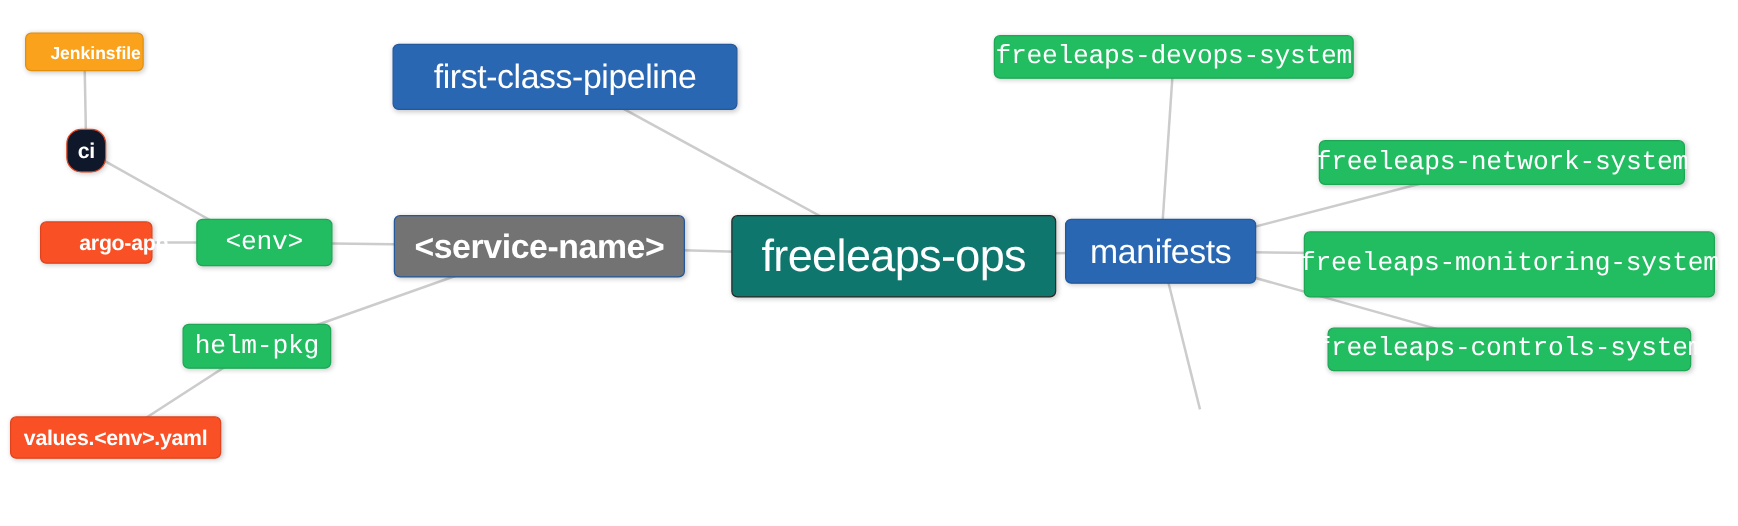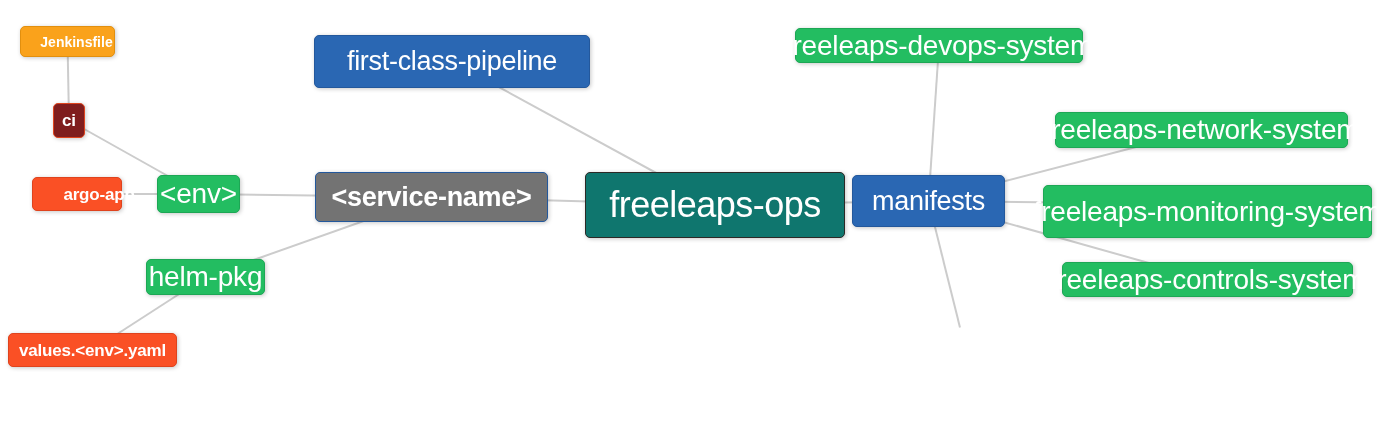--- a/index.html
+++ b/index.html
@@ -31,21 +31,21 @@
     border-radius: 5px;
     border: 1px solid transparent;
     box-shadow: 1px 1px 4px rgba(0,0,0,0.22);
     white-space: nowrap;
     cursor: pointer;
     user-select: none;
   }
   .node span { display: block; line-height: 1; }
   .lvl-root { font-size: 36px; letter-spacing: -0.5px; }
   .lvl-l1   { font-size: 27px; letter-spacing: -0.3px; }
-  .lvl-l2   { font-size: 28px; letter-spacing: -0.2px; }
+  .lvl-l2   { font-size: 21px; letter-spacing: -0.2px; font-family: Liberation Mono, monospace; }
   .lvl-l3   { font-size: 17px; font-weight: bold; letter-spacing: -0.2px; }
   .lvl-l4   { font-size: 14px; font-weight: bold; }
 </style>
 </head>
 <body>
 
 <div class="canvas">
   <svg class="edge-layer" width="1390" height="421" viewBox="0 0 1390 421">
       <line x1="67.5" y1="41.5" x2="69" y2="120.5" stroke="#cccccc" stroke-width="2"></line>
       <line x1="69" y1="120.5" x2="200" y2="194" stroke="#cccccc" stroke-width="2"></line>
@@ -68,39 +68,39 @@
     </div>
     <div class="node lvl-l1" style="left: 314px; top: 35px; width: 276px; height: 53px; background: rgb(42, 103, 179); border-color: rgb(35, 88, 156);">
       <span>first-class-pipeline</span>
     </div>
     <div class="node lvl-l1" style="left: 315px; top: 172px; width: 233px; height: 50px; background: #737373; border-color: rgb(35, 88, 156); font-weight: bold;">
       <span>&lt;service-name&gt;</span>
     </div>
     <div class="node lvl-l1" style="left: 852px; top: 175px; width: 153px; height: 52px; background: rgb(42, 103, 179); border-color: rgb(35, 88, 156);">
       <span>manifests</span>
     </div>
-    <div class="node lvl-l2" style="left: 157px; top: 175px; width: 83px; height: 38px; background: rgb(35, 189, 97); border-color: rgb(29, 167, 85);">
+    <div class="node lvl-l2" style="left: 157px; top: 175px; width: 109px; height: 38px; background: rgb(35, 189, 97); border-color: rgb(29, 167, 85);">
       <span>&lt;env&gt;</span>
     </div>
     <div class="node lvl-l2" style="left: 146px; top: 259px; width: 119px; height: 36px; background: rgb(35, 189, 97); border-color: rgb(29, 167, 85);">
       <span>helm-pkg</span>
     </div>
     <div class="node lvl-l2" style="left: 795px; top: 28px; width: 288px; height: 35px; background: rgb(35, 189, 97); border-color: rgb(29, 167, 85);">
       <span>freeleaps-devops-system</span>
     </div>
     <div class="node lvl-l2" style="left: 1055px; top: 112px; width: 293px; height: 36px; background: rgb(35, 189, 97); border-color: rgb(29, 167, 85);">
       <span>freeleaps-network-system</span>
     </div>
     <div class="node lvl-l2" style="left: 1043px; top: 185px; width: 329px; height: 53px; background: rgb(35, 189, 97); border-color: rgb(29, 167, 85); justify-content: center;">
       <span>freeleaps-monitoring-system</span>
     </div>
     <div class="node lvl-l2" style="left: 1062px; top: 262px; width: 291px; height: 35px; background: rgb(35, 189, 97); border-color: rgb(29, 167, 85);">
       <span>freeleaps-controls-system</span>
     </div>
-    <div class="node lvl-l3" style="left: 53px; top: 103px; width: 32px; height: 35px; background: #7f1d1d; border-color: rgb(223, 67, 29);">
+    <div class="node lvl-l3" style="left: 53px; top: 103px; width: 32px; height: 35px; background: #0f172a; border-color: rgb(223, 67, 29); border-radius: 12px;">
       <span>ci</span>
     </div>
     <div class="node lvl-l3" style="left: 32px; top: 177px; width: 90px; height: 34px; background: rgb(250, 80, 37); border-color: rgb(223, 67, 29); padding-left: 44px;">
       <span>argo-app</span>
     </div>
     <div class="node lvl-l3" style="left: 8px; top: 333px; width: 169px; height: 34px; background: rgb(250, 80, 37); border-color: rgb(223, 67, 29);">
       <span>values.&lt;env&gt;.yaml</span>
     </div>
     <div class="node lvl-l4" style="left: 20px; top: 26px; width: 95px; height: 31px; background: rgb(250, 162, 27); border-color: rgb(226, 143, 14); padding-left: 18px;">
       <span>Jenkinsfile</span>

